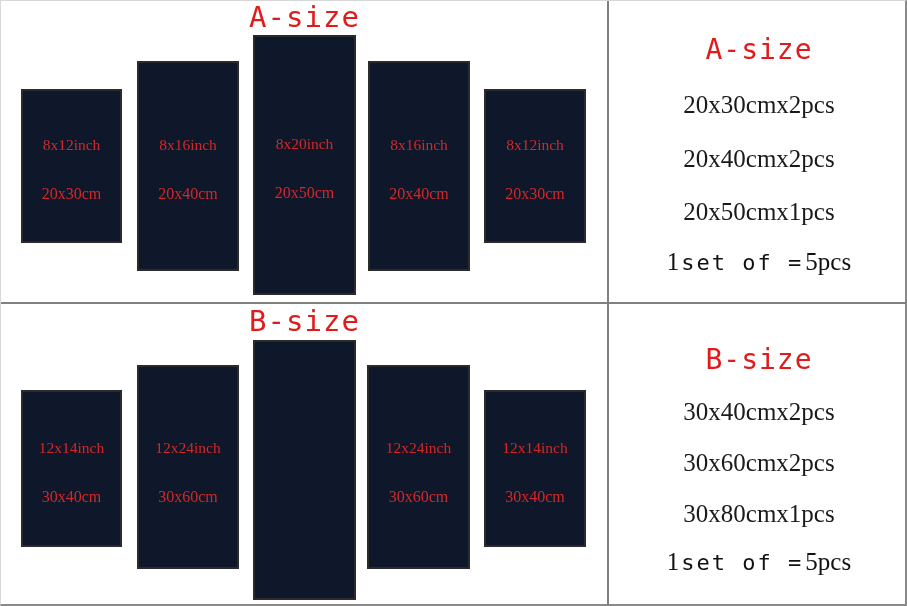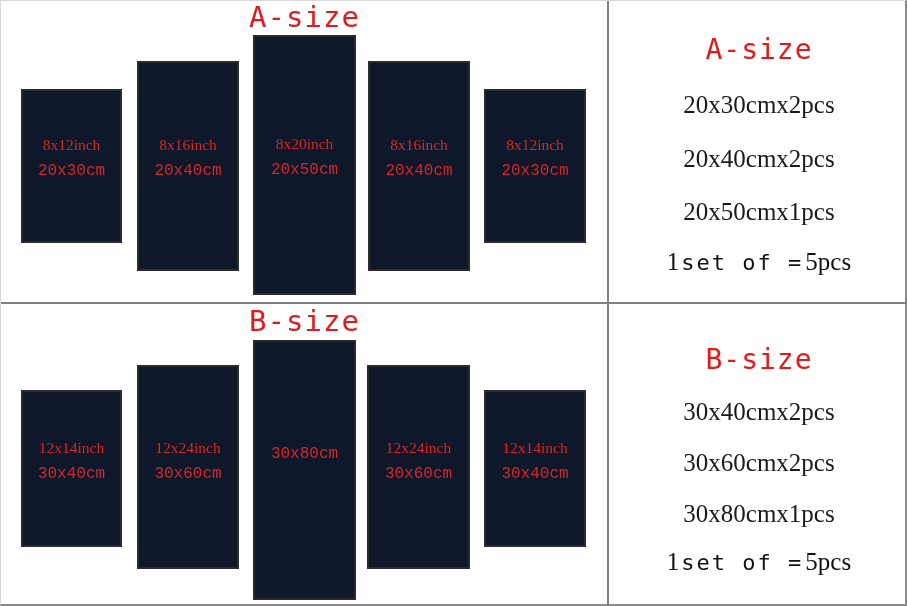--- a/index.html
+++ b/index.html
@@ -58,22 +58,22 @@
     white-space:nowrap;
   }
   .panel-label-inch{
     font-size:15.5px;
     line-height:20px;
     font-family:"Liberation Serif",serif;
   }
   .panel-label-cm{
     font-size:16px;
     line-height:20px;
-    margin-top:6px;
-    font-family:Liberation Mono, monospace;
+    margin-top:29px;
+    font-family:Liberation Serif, serif;
   }
   
   .specs-title{
     position:absolute;left:0;right:0;
     text-align:center;
     color:#e01b1b;
     font-family:"DejaVu Sans Mono","Liberation Mono",monospace;
     font-size:28px;
     line-height:28px;
     letter-spacing:1px;
@@ -180,21 +180,20 @@
 
     <div class="panel" style="left:136px;top:61px;width:102px;height:204px;">
       <div class="panel-labels" style="top:71px;">
         <div class="panel-label-inch">12x24inch</div>
         <div class="panel-label-cm">30x60cm</div>
       </div>
     </div>
 
     <div class="panel" style="left:252px;top:36px;width:103px;height:260px;">
       <div class="panel-labels" style="top:96px;">
-        <div class="panel-label-cm">30x80cm</div>
       </div>
     </div>
 
     <div class="panel" style="left:366px;top:61px;width:103px;height:204px;">
       <div class="panel-labels" style="top:71px;">
         <div class="panel-label-inch">12x24inch</div>
         <div class="panel-label-cm">30x60cm</div>
       </div>
     </div>
 

